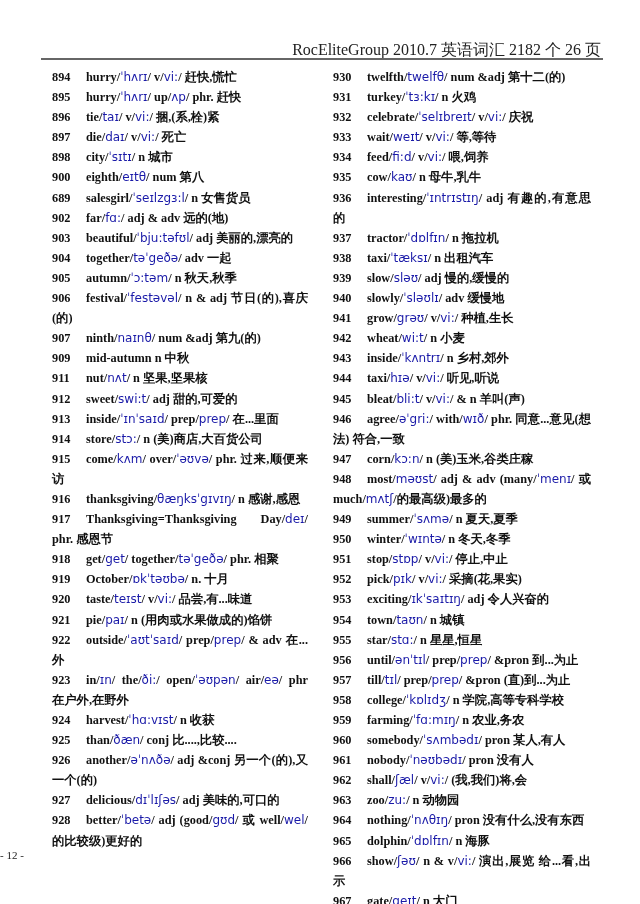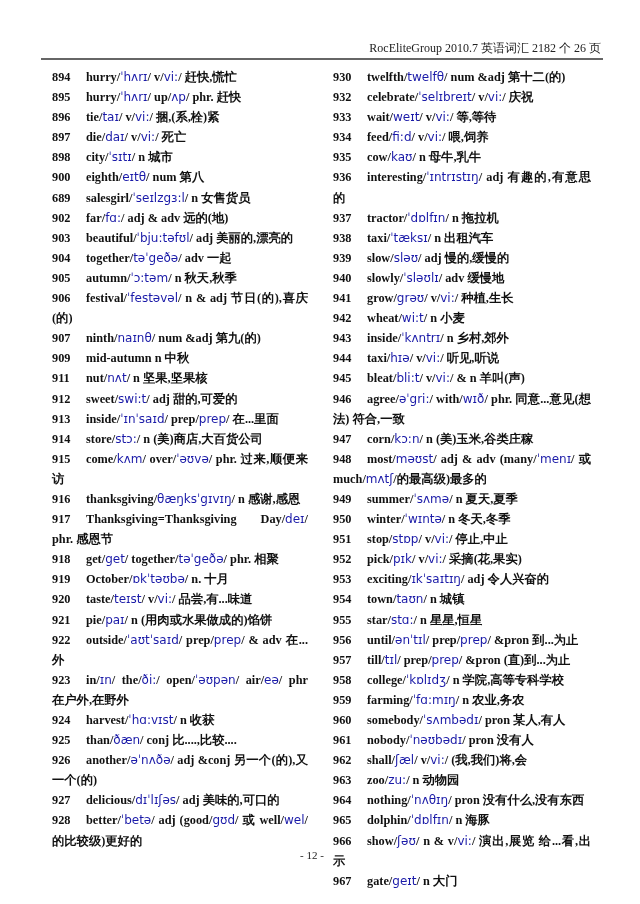--- a/index.html
+++ b/index.html
@@ -1,27 +1,27 @@
 <!DOCTYPE html>
 <html><head>
 <meta charset="utf-8">
 <style>
   html, body { margin: 0; padding: 0; background: #ffffff; }
   body { width: 640px; height: 904px; position: relative; overflow: hidden;
          font-family: "Liberation Serif", "DejaVu Serif", serif; color: #111; }
   .header { position: absolute; top: 40px; left: 48px; width: 553px; text-align: right;
-            font-size: 12px; color: #222; }
+            font-size: 16px; color: #222; }
   .header-rule { position: absolute; top: 58px; left: 41px; width: 562px; height: 2px; background: #666; }
   .col { position: absolute; top: 67px; font-size: 12.3px; line-height: 20.1px; font-weight: bold; }
   .col.left { left: 52px; width: 256px; }
   .col.right { left: 333px; width: 258px; }
   .entry { text-align: justify; }
   .num { display: inline-block; min-width: 34px; }
   .ipa { color: #1a1aa8; font-family: "DejaVu Sans", sans-serif; font-weight: normal; font-size: 12px; }
-  .footer { position: absolute; top: 849px; left: 0; width: 624px; text-align: center; font-size: 11px; color: #222; }
+  .footer { position: absolute; top: 849px; left: 0; width: 624px; font-size: 11px; color: #222; }
 </style>
 </head>
 <body>
 
 <div class="header">RocEliteGroup 2010.7   英语词汇 2182 个  26 页</div>
 <div class="header-rule"></div>
 
 <div class="col left">
     <div class="entry"><span class="num">894</span><span>hurry/</span><span class="ipa">ˈhʌrɪ</span><span>/   v/</span><span class="ipa">vi:</span><span>/ 赶快,慌忙</span></div>
     <div class="entry"><span class="num">895</span><span>hurry/</span><span class="ipa">ˈhʌrɪ</span><span>/ up/</span><span class="ipa">ʌp</span><span>/   phr. 赶快</span></div>
@@ -51,20 +51,21 @@
     <div class="entry"><span class="num">922</span><span>outside/</span><span class="ipa">ˈaʊtˈsaɪd</span><span>/   prep/</span><span class="ipa">prep</span><span>/ &amp; adv 在...外</span></div>
     <div class="entry"><span class="num">923</span><span>in/</span><span class="ipa">ɪn</span><span>/ the/</span><span class="ipa">ði:</span><span>/ open/</span><span class="ipa">ˈəʊpən</span><span>/ air/</span><span class="ipa">eə</span><span>/   phr 在户外,在野外</span></div>
     <div class="entry"><span class="num">924</span><span>harvest/</span><span class="ipa">ˈhɑ:vɪst</span><span>/   n 收获</span></div>
     <div class="entry"><span class="num">925</span><span>than/</span><span class="ipa">ðæn</span><span>/   conj 比....,比较....</span></div>
     <div class="entry"><span class="num">926</span><span>another/</span><span class="ipa">əˈnʌðə</span><span>/   adj &amp;conj 另一个(的),又一个(的)</span></div>
     <div class="entry"><span class="num">927</span><span>delicious/</span><span class="ipa">dɪˈlɪʃəs</span><span>/   adj 美味的,可口的</span></div>
     <div class="entry"><span class="num">928</span><span>better/</span><span class="ipa">ˈbetə</span><span>/   adj (good/</span><span class="ipa">gʊd</span><span>/ 或 well/</span><span class="ipa">wel</span><span>/的比较级)更好的</span></div>
   </div>
 <div class="col right">
     <div class="entry"><span class="num">930</span><span>twelfth/</span><span class="ipa">twelfθ</span><span>/   num &amp;adj 第十二(的)</span></div>
+    <div class="entry"><span class="num">931</span><span>turkey/</span><span class="ipa">ˈtɜ:kɪ</span><span>/   n 火鸡</span></div>
     <div class="entry"><span class="num">932</span><span>celebrate/</span><span class="ipa">ˈselɪbreɪt</span><span>/   v/</span><span class="ipa">vi:</span><span>/ 庆祝</span></div>
     <div class="entry"><span class="num">933</span><span>wait/</span><span class="ipa">weɪt</span><span>/   v/</span><span class="ipa">vi:</span><span>/ 等,等待</span></div>
     <div class="entry"><span class="num">934</span><span>feed/</span><span class="ipa">fi:d</span><span>/   v/</span><span class="ipa">vi:</span><span>/ 喂,饲养</span></div>
     <div class="entry"><span class="num">935</span><span>cow/</span><span class="ipa">kaʊ</span><span>/   n 母牛,乳牛</span></div>
     <div class="entry"><span class="num">936</span><span>interesting/</span><span class="ipa">ˈɪntrɪstɪŋ</span><span>/   adj 有趣的,有意思的</span></div>
     <div class="entry"><span class="num">937</span><span>tractor/</span><span class="ipa">ˈdɒlfɪn</span><span>/   n 拖拉机</span></div>
     <div class="entry"><span class="num">938</span><span>taxi/</span><span class="ipa">ˈtæksɪ</span><span>/   n 出租汽车</span></div>
     <div class="entry"><span class="num">939</span><span>slow/</span><span class="ipa">sləʊ</span><span>/   adj 慢的,缓慢的</span></div>
     <div class="entry"><span class="num">940</span><span>slowly/</span><span class="ipa">ˈsləʊlɪ</span><span>/   adv 缓慢地</span></div>
     <div class="entry"><span class="num">941</span><span>grow/</span><span class="ipa">grəʊ</span><span>/   v/</span><span class="ipa">vi:</span><span>/ 种植,生长</span></div>

